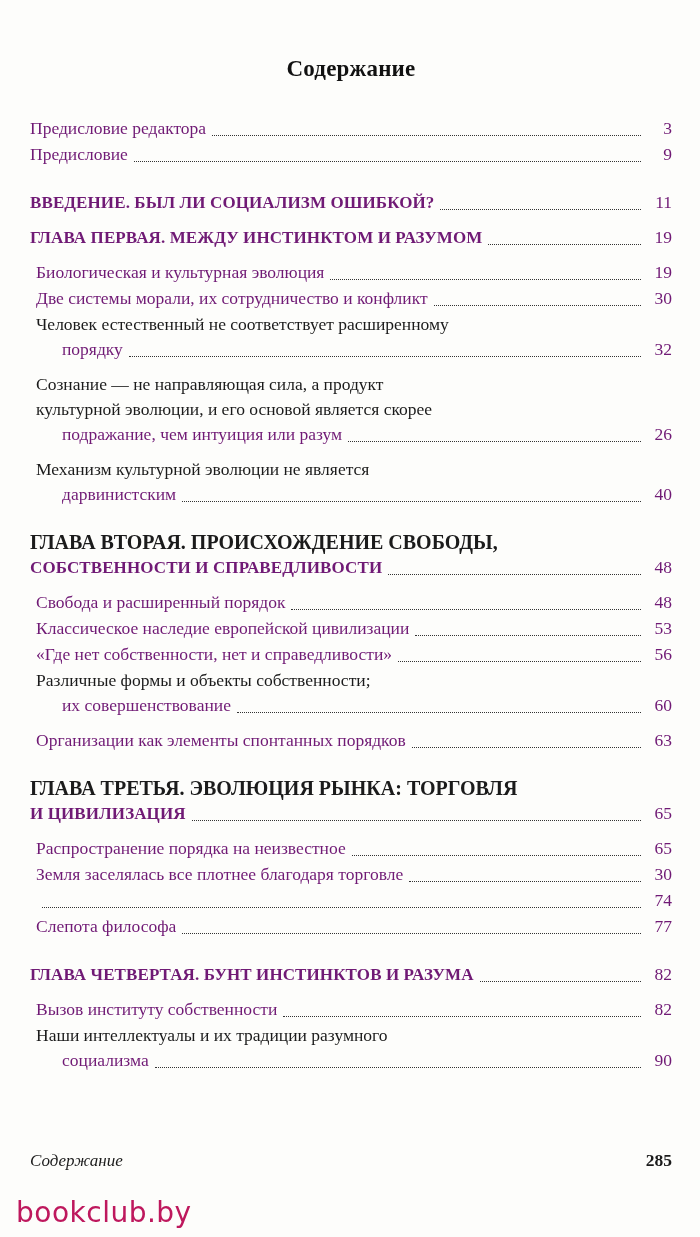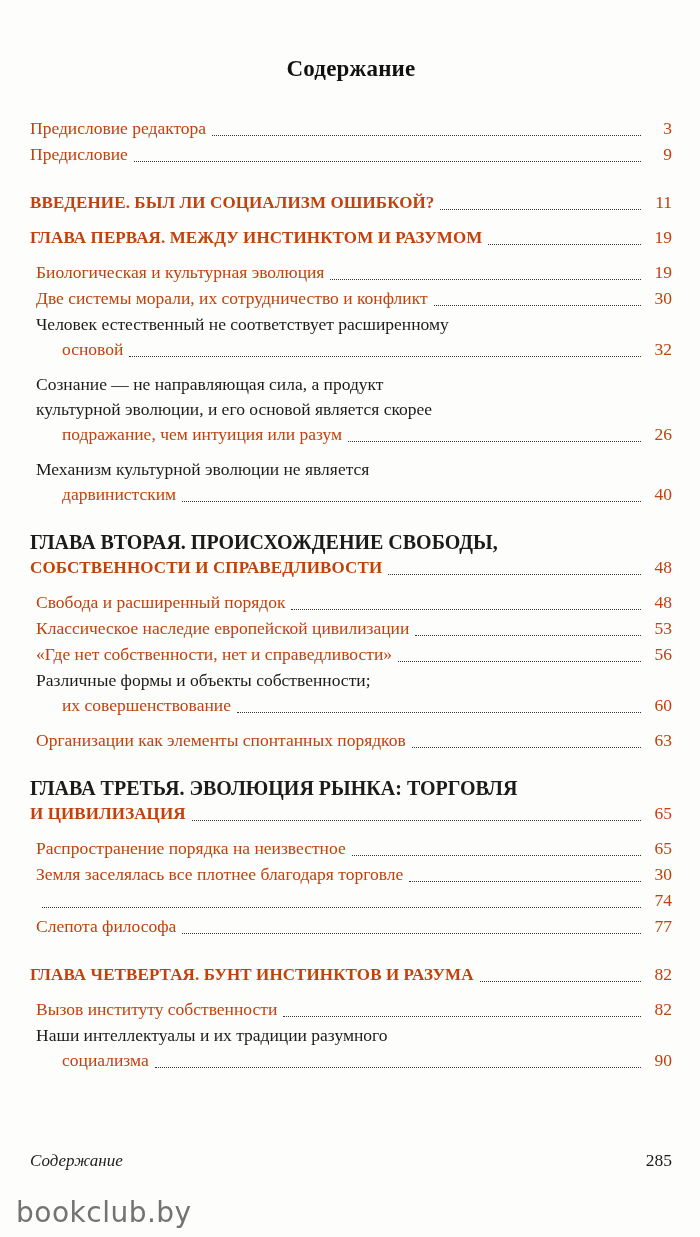--- a/index.html
+++ b/index.html
@@ -34,21 +34,21 @@
     letter-spacing: 0.2px;
     margin-top: 56px;
     margin-bottom: 34px;
     color: #111;
   }
   .entry {
     display: flex;
     align-items: flex-end;
     font-size: 17.5px;
     line-height: 25px;
-    color: #c2410c;
+    color: #701a75;
     margin-bottom: 1px;
   }
   .entry .etext {
     white-space: nowrap;
   }
   .entry .leader {
     flex: 1 1 auto;
     margin: 0 5px 5px 6px;
     border-bottom: 1.5px dotted #333;
     min-width: 10px;
@@ -109,28 +109,29 @@
     border-top: none;
   }
   .footer .f-left {
     font-style: italic;
     font-size: 17px;
     color: #1b1b1b;
   }
   .footer .f-right {
     font-size: 17.5px;
     color: #1b1b1b;
+    font-weight: bold;
   }
   .watermark {
     position: absolute;
     left: 16px;
     bottom: 8px;
     font-family: "DejaVu Sans", sans-serif;
     font-size: 28px;
-    color: #737373;
+    color: #be185d;
     letter-spacing: 0.5px;
     user-select: none;
   }
 </style>
 </head>
 <body>
 
 <div class="page">
   <div class="page-inner">
 
@@ -178,21 +179,21 @@
         <div>
           <div class="entry lvl-sub">
             <span class="etext">Две системы морали, их сотрудничество и конфликт</span>
             <span class="leader"></span>
             <span class="pagenum">30</span>
           </div>
         </div>
         <div>
           <div class="row-plain">Человек естественный не соответствует расширенному</div>
           <div class="entry lvl-sub">
-            <span class="etext cont">основой</span>
+            <span class="etext cont">порядку</span>
             <span class="leader"></span>
             <span class="pagenum">32</span>
           </div>
         </div>
         <div class="gap-sm"></div>
         <div>
           <div class="row-plain">Сознание — не направляющая сила, а продукт</div>
           <div class="row-plain">культурной эволюции, и его основой является скорее</div>
           <div class="entry lvl-sub">
             <span class="etext cont">подражание, чем интуиция или разум</span>

